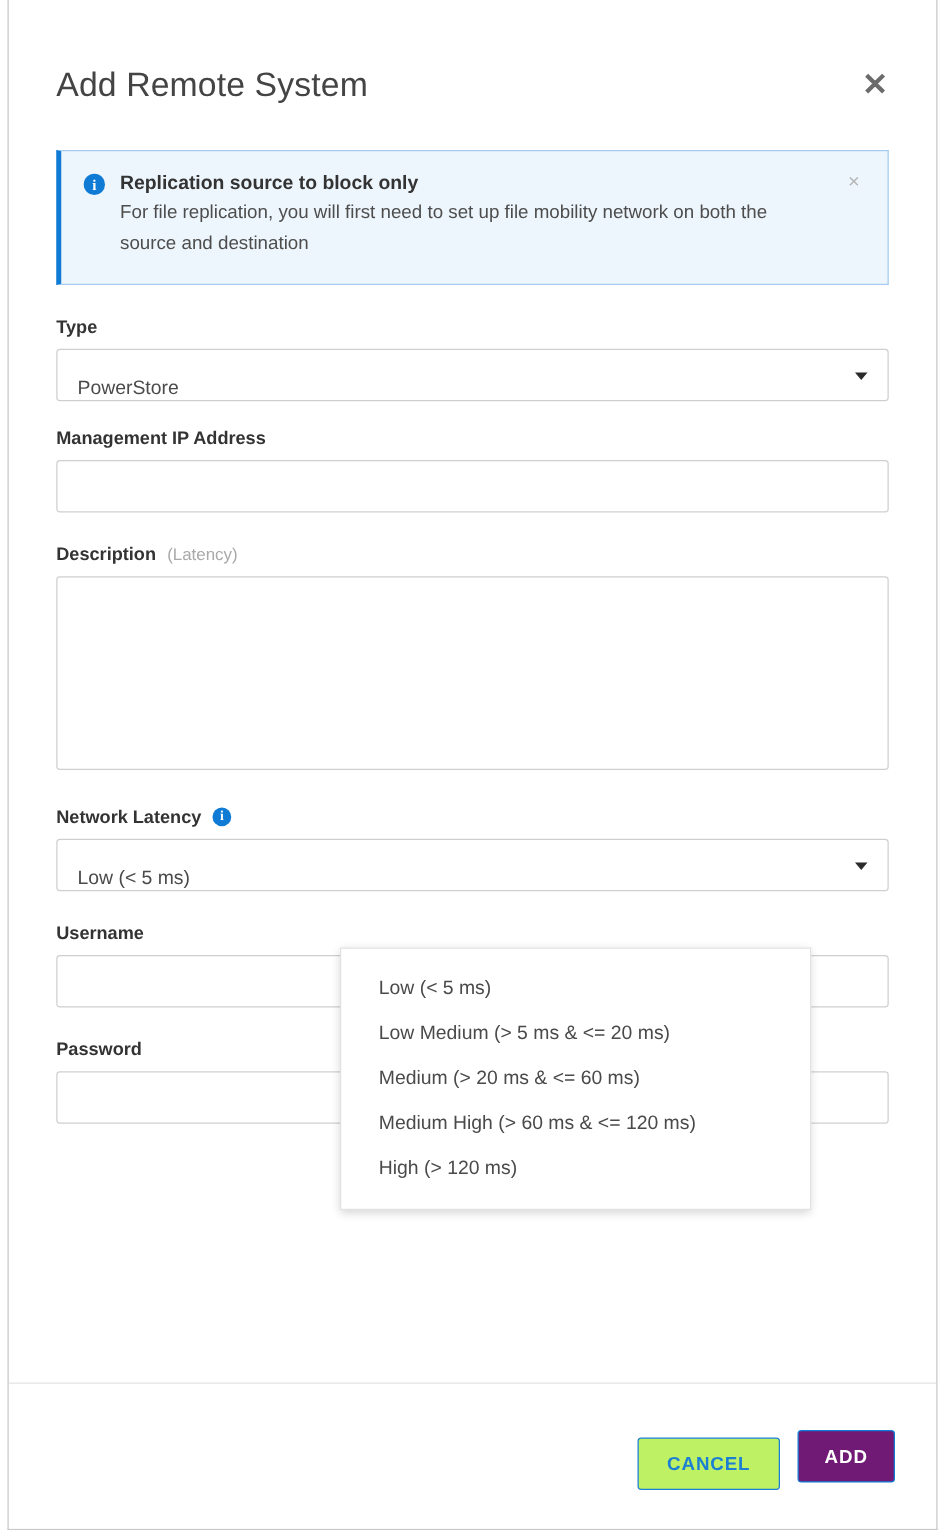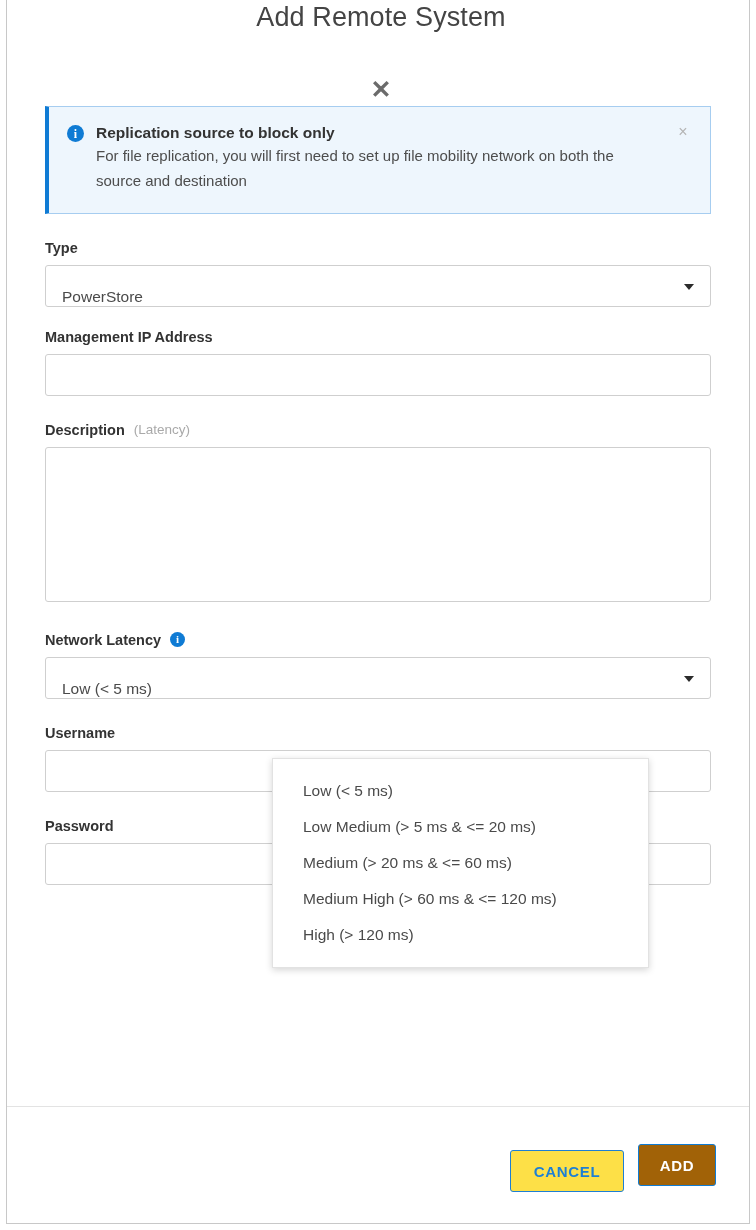--- a/index.html
+++ b/index.html
@@ -24,25 +24,24 @@
     border: 1px solid #c8c8c8;
     border-top: none;
     box-sizing: border-box;
     overflow: hidden;
   }
 
   
   .dlg-header {
     position: relative;
     height: 104px;
-    padding: 2px 32px 0 38px;
+    padding: 16px 32px 0 38px;
     display: flex;
     align-items: center;
     justify-content: space-between;
-    flex-direction: column;
   }
   .dlg-title {
     font-size: 27px;
     color: #444444;
     font-weight: 400;
     letter-spacing: 0.1px;
     white-space: nowrap;
   }
   .hdr-close {
     width: 34px;
@@ -237,29 +236,29 @@
     font-weight: bold;
     letter-spacing: 0.7px;
     display: inline-flex;
     align-items: center;
     justify-content: center;
     cursor: pointer;
     box-sizing: border-box;
     padding: 0 20px;
   }
   .btn-cancel {
-    background: #fde047;
+    background: #bef264;
     border: 1px solid #1d7fd4;
     color: #1d7fd4;
     margin-right: 14px;
     min-width: 114px;
     margin-top: 12px;
   }
   .btn-add {
-    background: #a16207;
+    background: #701a75;
     border: 1px solid #0f7bd4;
     color: #ffffff;
     min-width: 78px;
   }
 </style>
 </head>
 <body>
 
 <div class="dialog">
 

